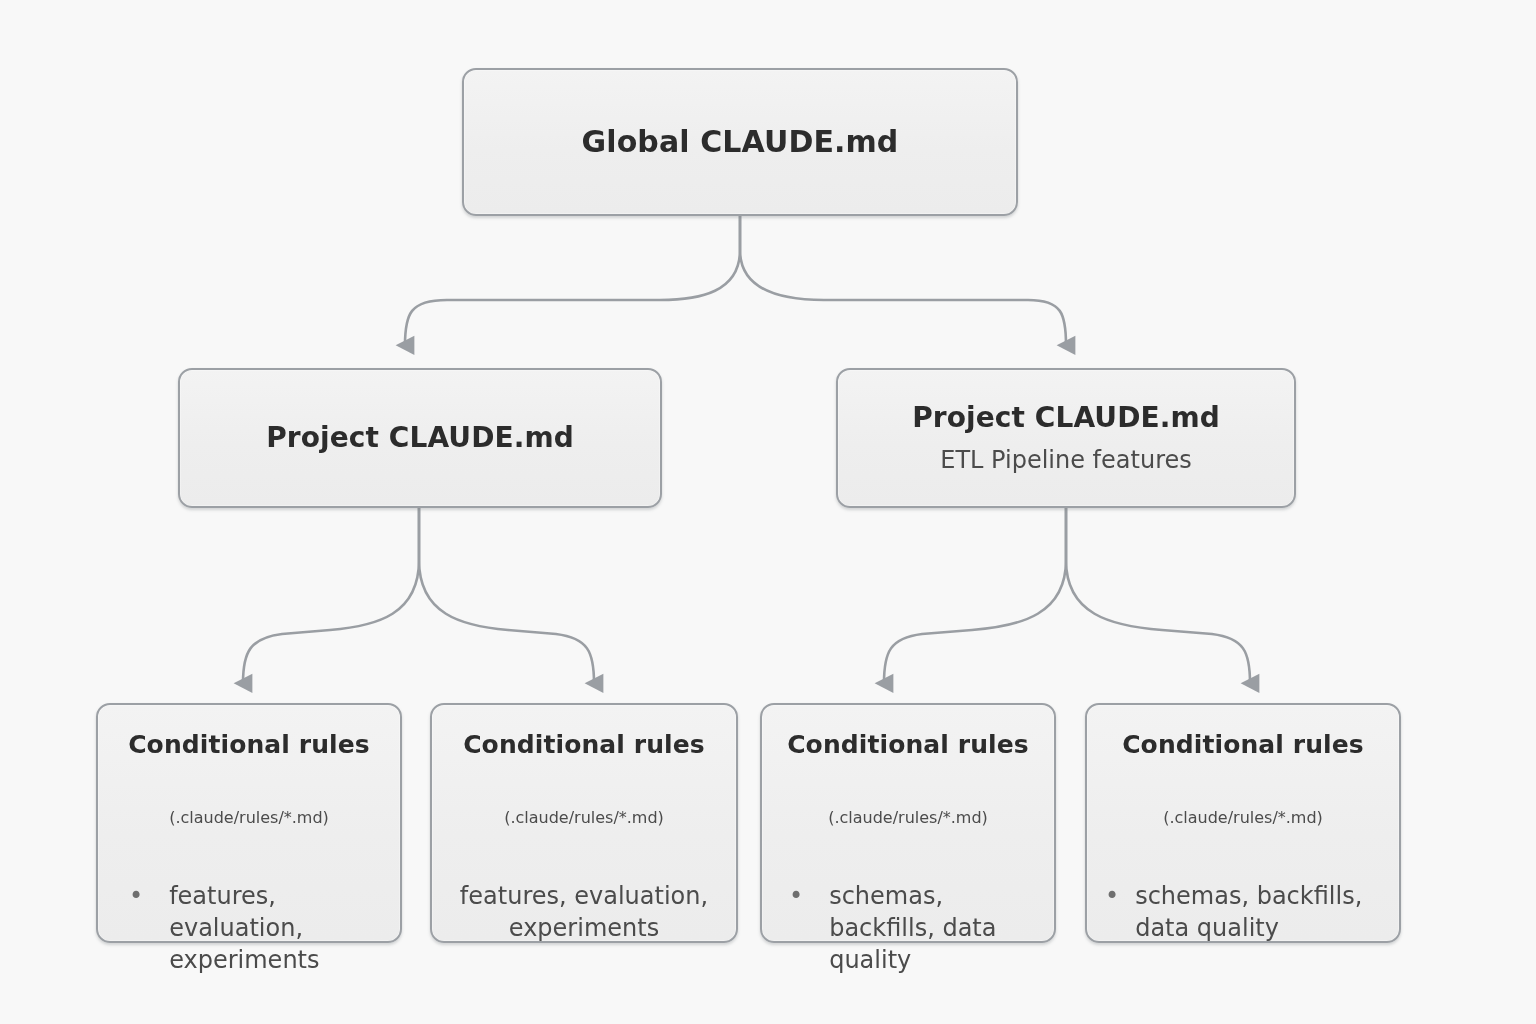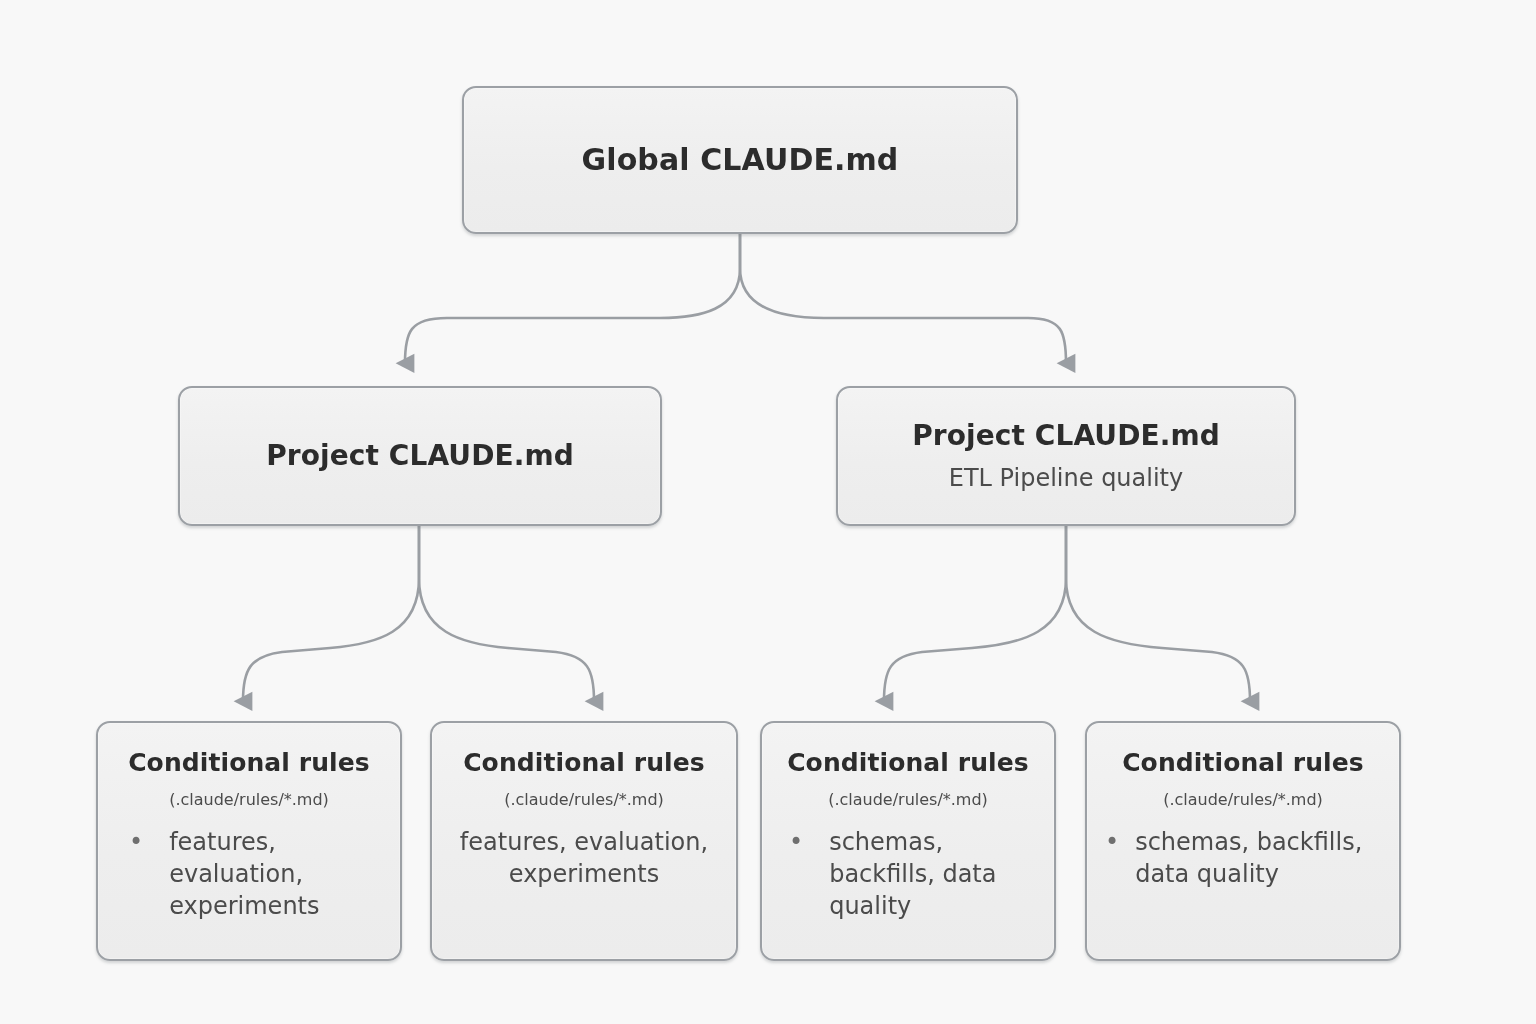--- a/index.html
+++ b/index.html
@@ -13,21 +13,20 @@
     position: relative;
     overflow: hidden;
     font-family: "DejaVu Sans", "Liberation Sans", sans-serif;
     -webkit-font-smoothing: antialiased;
   }
   #canvas {
     position: absolute;
     inset: 0;
     width: 1536px;
     height: 924px;
-    margin-top: 18px;
   }
   #edges {
     position: absolute;
     left: 0;
     top: 0;
     width: 1536px;
     height: 1024px;
     pointer-events: none;
   }
 
@@ -58,20 +57,21 @@
   .node.level-0 .title { font-size: 30px; line-height: 1.12; }
   .node.level-0 .subtitle { font-size: 25px; line-height: 1.15; margin-top: 14px; }
 
   .node.level-1 .title { font-size: 28px; line-height: 1.12; }
   .node.level-1 .subtitle { font-size: 24px; line-height: 1.15; margin-top: 14px; }
 
   
   .node.level-2 {
     justify-content: flex-start;
     padding: 26px 16px 16px 16px;
+    gap: 36px;
   }
   .node.level-2 .title { font-size: 25px; line-height: 1.1; }
   .node.level-2 .path {
     font-size: 16px;
     line-height: 1.15;
     color: #4b4b4b;
     margin-top: 14px;
   }
 
   .node.level-2 .detail {
@@ -138,21 +138,21 @@
   <div class="node level-0" style="left:462px; top:68px; width:556px; height:148px;">
     <div class="title">Global CLAUDE.md</div>
   </div>
 
   <div class="node level-1" style="left:178px; top:368px; width:484px; height:140px;">
     <div class="title">Project CLAUDE.md</div>
   </div>
 
   <div class="node level-1" style="left:836px; top:368px; width:460px; height:140px;">
     <div class="title">Project CLAUDE.md</div>
-    <div class="subtitle">ETL Pipeline quality</div>
+    <div class="subtitle">ETL Pipeline features</div>
   </div>
 
   <div class="node level-2" style="left:96px; top:703px; width:306px; height:240px;">
     <div class="title">Conditional rules</div>
     <div class="path">(.claude/rules/*.md)</div>
     <div class="detail bulleted indent-wide">
       <span class="bullet">•</span>
       <span class="detail-text">features, evaluation, experiments</span>
     </div>
   </div>

